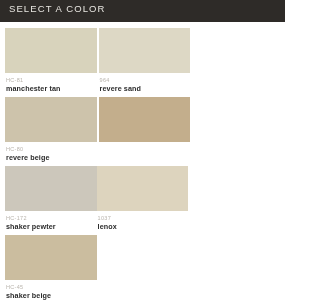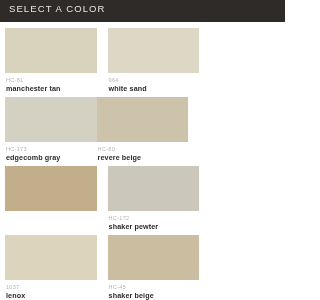--- a/index.html
+++ b/index.html
@@ -40,21 +40,21 @@
 
   
   .grid {
     padding: 6px 5px 0 5px;
     box-sizing: border-box;
     display: flex;
     flex-wrap: wrap;
   }
   .cell {
     width: 91.6px;
-    margin-right: 11px;
+    margin-right: 2px;
     margin-bottom: 4px;
     box-sizing: border-box;
   }
   .cell.last-in-row {
     margin-right: 0;
   }
   .chip {
     width: 100%;
     height: 45px;
     display: block;
@@ -93,28 +93,21 @@
         <span class="chip" style="background: rgb(216, 211, 188);"></span>
         <div class="meta">
           <div class="code">HC-81</div>
           <div class="name">manchester tan</div>
         </div>
       </div>
       <div class="cell">
         <span class="chip" style="background: rgb(221, 216, 197);"></span>
         <div class="meta">
           <div class="code">964</div>
-          <div class="name">white sand</div>
-        </div>
-      </div>
-      <div class="cell last-in-row">
-        <span class="chip" style="background: rgb(213, 209, 194);"></span>
-        <div class="meta">
-          <div class="code">HC-173</div>
-          <div class="name">edgecomb gray</div>
+          <div class="name">revere sand</div>
         </div>
       </div>
       <div class="cell">
         <span class="chip" style="background: rgb(205, 195, 171);"></span>
         <div class="meta">
           <div class="code">HC-80</div>
           <div class="name">revere beige</div>
         </div>
       </div>
       <div class="cell">

